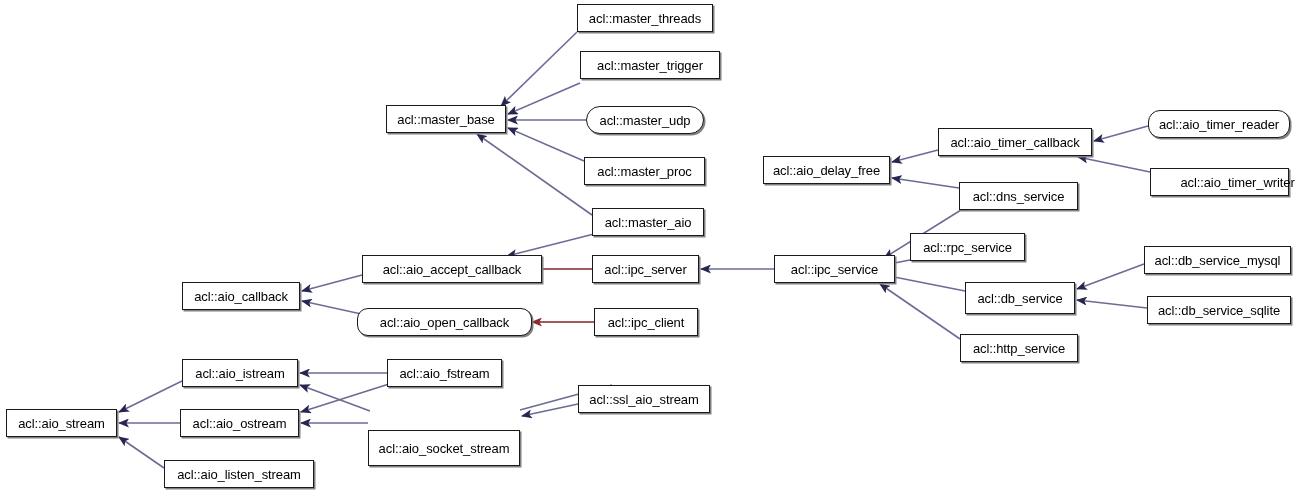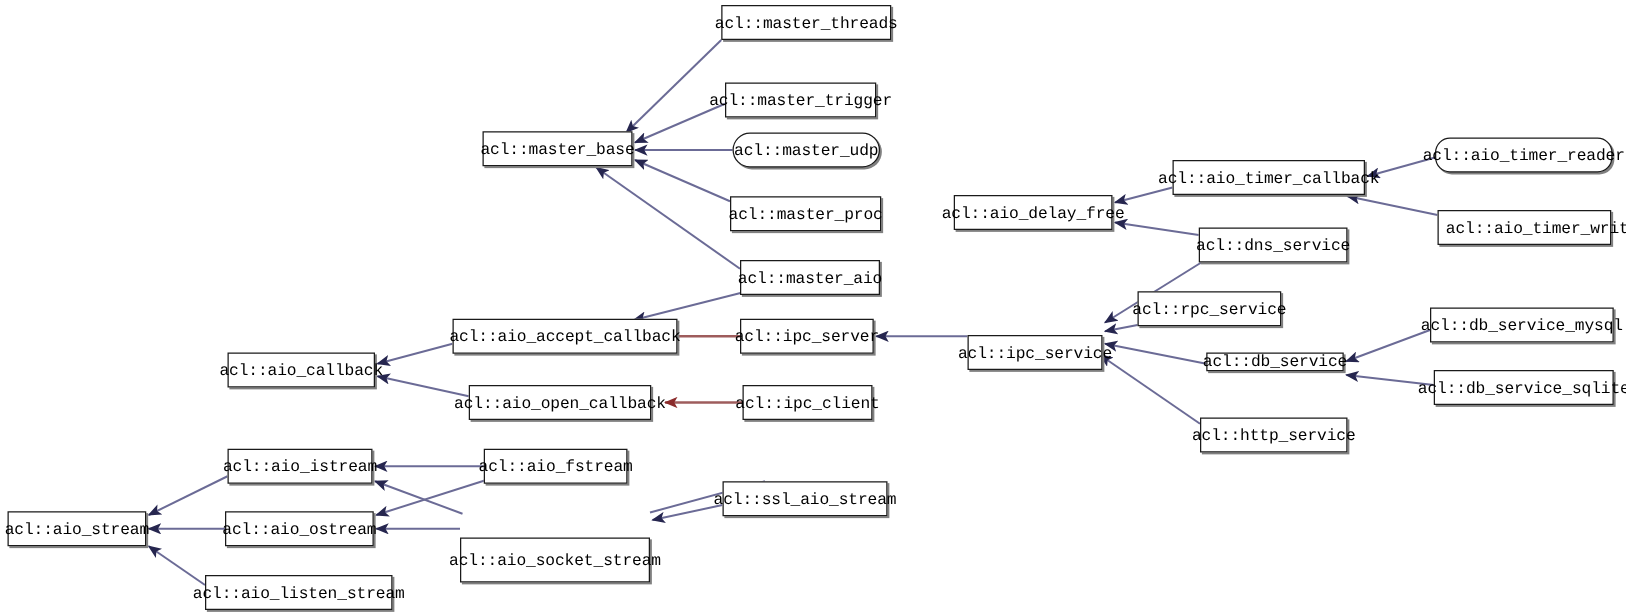--- a/index.html
+++ b/index.html
@@ -30,21 +30,21 @@
     box-sizing: border-box;
     background: #ffffff;
     border: 1px solid #1a1a1a;
     box-shadow: 1.5px 1.5px 0 0 #808080;
     display: flex;
     align-items: center;
     justify-content: center;
     cursor: default;
   }
   .node-label {
-    font-family: Liberation Mono, monospace;
+    font-family: Liberation Sans, sans-serif;
     font-size: 13px;
     line-height: 13px;
     color: #000000;
     white-space: nowrap;
     letter-spacing: -0.1px;
   }
 </style>
 </head>
 <body>
 
@@ -88,66 +88,66 @@
         <line x1="370" y1="411" x2="300" y2="385" stroke="#6b6b96" stroke-width="1.6" marker-end="url(#arrow-inherit)"></line>
         <line x1="368" y1="423" x2="301" y2="423" stroke="#6b6b96" stroke-width="1.6" marker-end="url(#arrow-inherit)"></line>
         <line x1="578" y1="404" x2="522" y2="416" stroke="#6b6b96" stroke-width="1.6" marker-end="url(#arrow-inherit)"></line>
         <line x1="520" y1="410" x2="612" y2="385" stroke="#6b6b96" stroke-width="1.6"></line>
       </g>
   </svg>
   <div id="nodes-layer">
       <div class="node-box" style="left: 577px; top: 4px; width: 136px; height: 28px;">
         <span class="node-label">acl::master_threads</span>
       </div>
-      <div class="node-box" style="left: 580px; top: 66px; width: 121px; height: 28px;">
+      <div class="node-box" style="left: 580px; top: 51px; width: 140px; height: 28px;">
         <span class="node-label">acl::master_trigger</span>
       </div>
       <div class="node-box" style="left: 586px; top: 106px; width: 118px; height: 28px; border-radius: 14px;">
         <span class="node-label">acl::master_udp</span>
       </div>
       <div class="node-box" style="left: 584px; top: 157px; width: 121px; height: 28px;">
         <span class="node-label">acl::master_proc</span>
       </div>
       <div class="node-box" style="left: 592px; top: 208px; width: 112px; height: 28px;">
         <span class="node-label">acl::master_aio</span>
       </div>
       <div class="node-box" style="left: 386px; top: 105px; width: 120px; height: 28px;">
         <span class="node-label">acl::master_base</span>
       </div>
       <div class="node-box" style="left: 362px; top: 255px; width: 180px; height: 28px;">
         <span class="node-label">acl::aio_accept_callback</span>
       </div>
-      <div class="node-box" style="left: 375px; top: 308px; width: 146px; height: 28px;">
+      <div class="node-box" style="left: 357px; top: 308px; width: 175px; height: 28px; border-radius: 11px;">
         <span class="node-label">acl::aio_open_callback</span>
       </div>
       <div class="node-box" style="left: 182px; top: 282px; width: 118px; height: 28px;">
         <span class="node-label">acl::aio_callback</span>
       </div>
       <div class="node-box" style="left: 592px; top: 255px; width: 107px; height: 28px;">
         <span class="node-label">acl::ipc_server</span>
       </div>
       <div class="node-box" style="left: 594px; top: 308px; width: 104px; height: 28px;">
         <span class="node-label">acl::ipc_client</span>
       </div>
-      <div class="node-box" style="left: 774px; top: 268px; width: 108px; height: 28px;">
+      <div class="node-box" style="left: 774px; top: 255px; width: 121px; height: 28px;">
         <span class="node-label">acl::ipc_service</span>
       </div>
       <div class="node-box" style="left: 763px; top: 156px; width: 127px; height: 28px;">
         <span class="node-label">acl::aio_delay_free</span>
       </div>
       <div class="node-box" style="left: 938px; top: 128px; width: 154px; height: 28px;">
         <span class="node-label">acl::aio_timer_callback</span>
       </div>
       <div class="node-box" style="left: 959px; top: 182px; width: 119px; height: 28px;">
         <span class="node-label">acl::dns_service</span>
       </div>
       <div class="node-box" style="left: 910px; top: 233px; width: 115px; height: 28px;">
         <span class="node-label">acl::rpc_service</span>
       </div>
-      <div class="node-box" style="left: 965px; top: 282px; width: 110px; height: 15px;">
+      <div class="node-box" style="left: 965px; top: 282px; width: 110px; height: 32px;">
         <span class="node-label">acl::db_service</span>
       </div>
       <div class="node-box" style="left: 960px; top: 334px; width: 118px; height: 28px;">
         <span class="node-label">acl::http_service</span>
       </div>
       <div class="node-box" style="left: 1148px; top: 110px; width: 142px; height: 28px; border-radius: 12px;">
         <span class="node-label">acl::aio_timer_reader</span>
       </div>
       <div class="node-box" style="left: 1150px; top: 168px; width: 139px; height: 28px; padding-left: 36px;">
         <span class="node-label">acl::aio_timer_writer</span>

